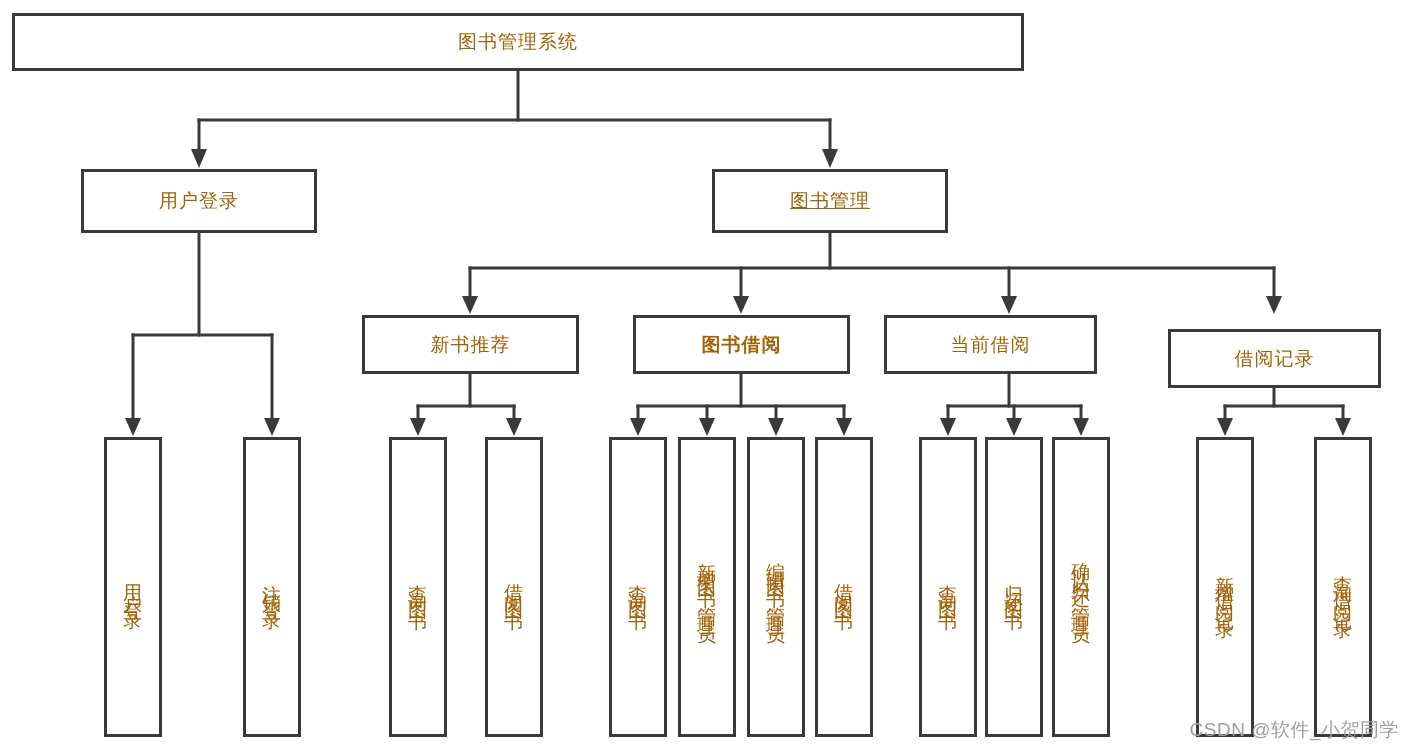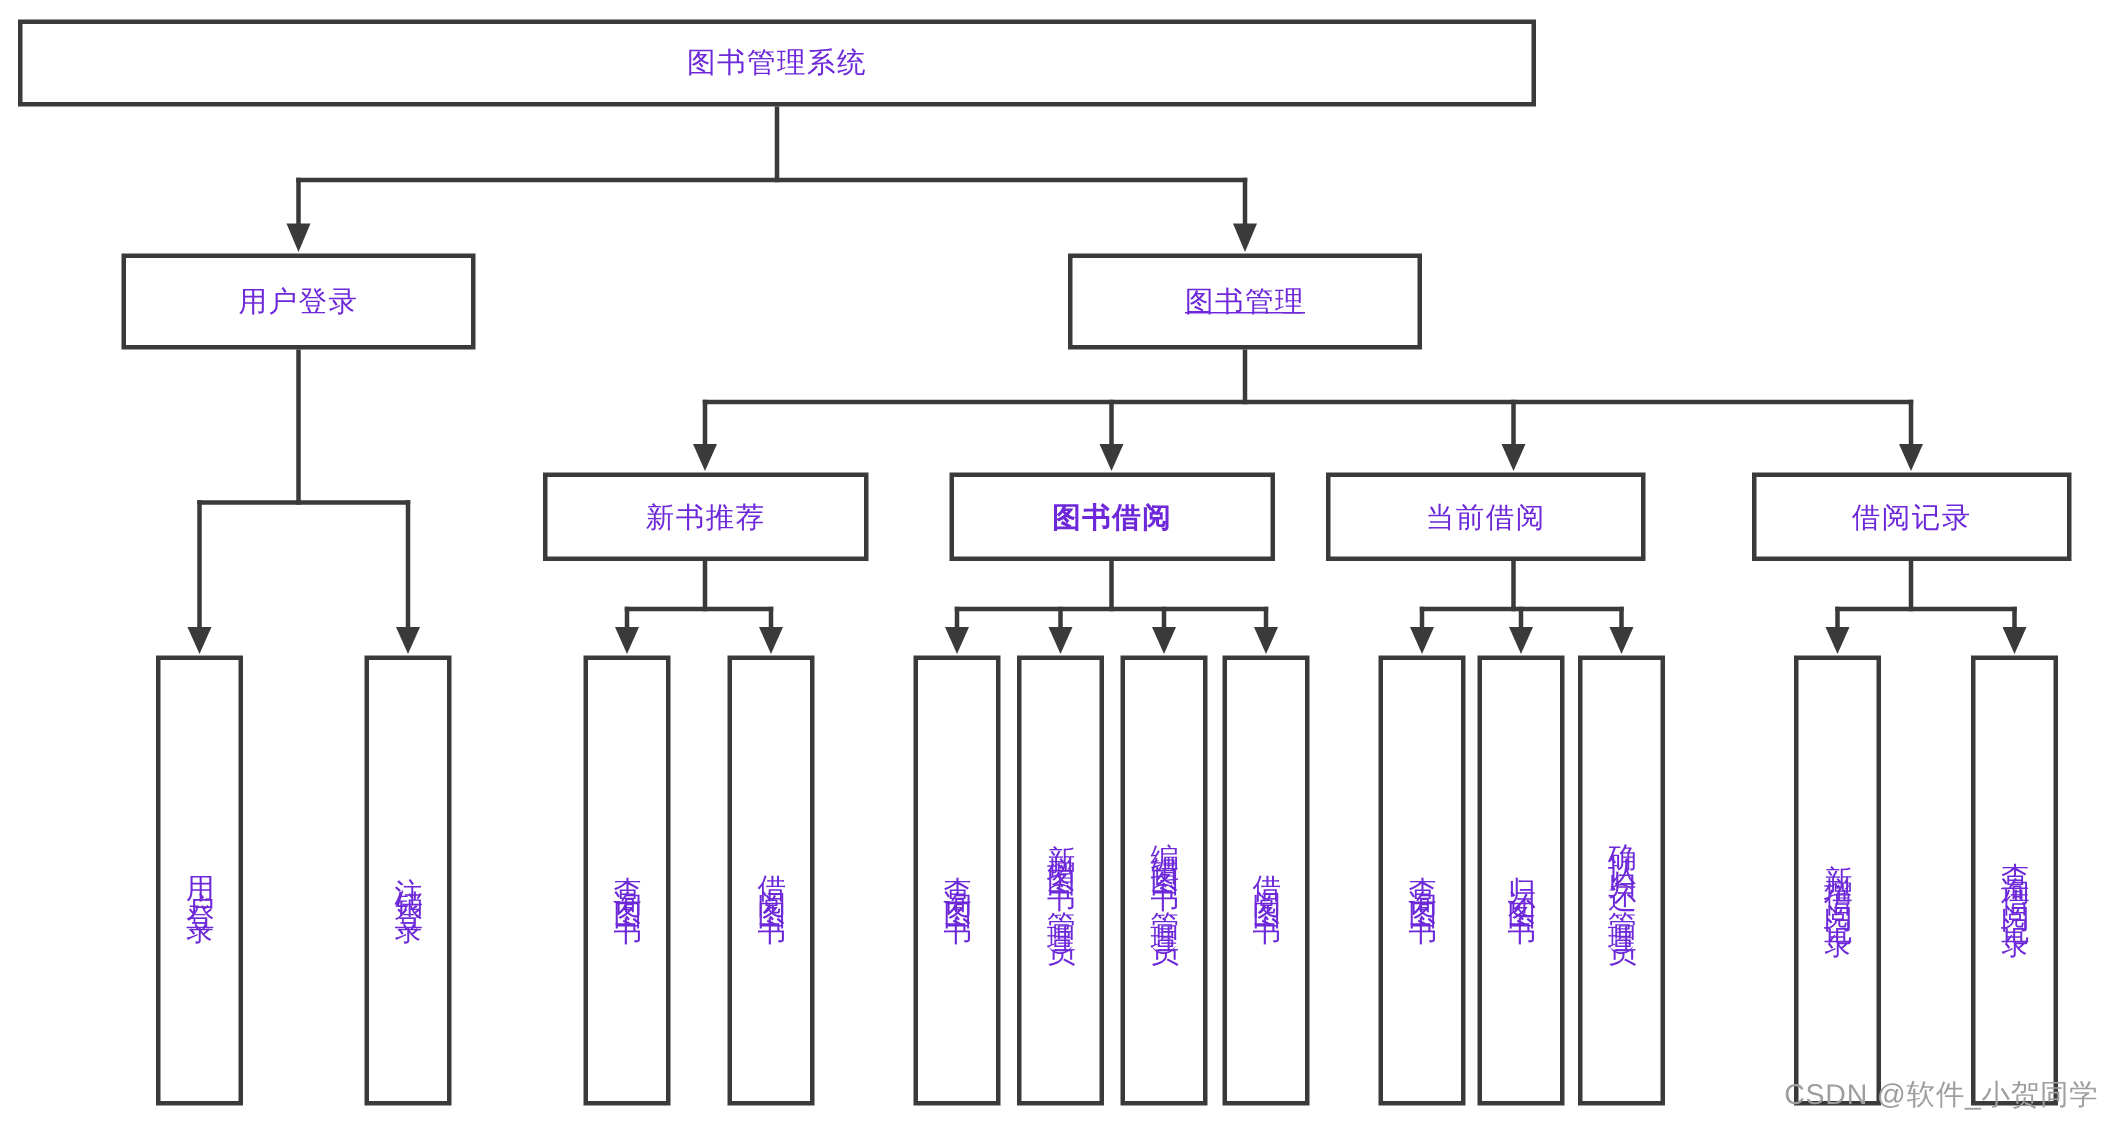--- a/index.html
+++ b/index.html
@@ -22,40 +22,40 @@
     z-index: 1;
   }
   .node {
     position: absolute;
     box-sizing: border-box;
     border: 3px solid #3a3a3a;
     background: #ffffff;
     display: flex;
     align-items: center;
     justify-content: center;
-    color: #6d28d9;
+    color: #a16207;
     font-size: 19px;
     z-index: 2;
     letter-spacing: 1px;
   }
   .node.leaf span {
     writing-mode: vertical-rl;
     text-orientation: mixed;
     letter-spacing: 9px;
     line-height: 1;
     white-space: nowrap;
   }
   
   .n-root  { left: 12px;   top: 13px;  width: 1012px; height: 58px; }
   .n-l2a   { left: 81px;   top: 169px; width: 236px;  height: 64px; }
   .n-l2b   { left: 712px;  top: 169px; width: 236px;  height: 64px; text-decoration: underline; }
   .n-l3a   { left: 362px;  top: 315px; width: 217px;  height: 59px; }
   .n-l3b   { left: 633px;  top: 315px; width: 217px;  height: 59px; font-weight: bold; }
   .n-l3c   { left: 884px;  top: 315px; width: 213px;  height: 59px; }
-  .n-l3d   { left: 1168px; top: 315px; width: 213px;  height: 59px; }
+  .n-l3d   { left: 1168px; top: 329px; width: 213px;  height: 59px; }
   
   .leaf { top: 437px; width: 58px; height: 300px; }
   .lf0  { left: 104px; }
   .lf1  { left: 243px; }
   .lf2  { left: 389px; }
   .lf3  { left: 485px; }
   .lf4  { left: 609px; }
   .lf5  { left: 678px; }
   .lf6  { left: 747px; }
   .lf7  { left: 815px; }

